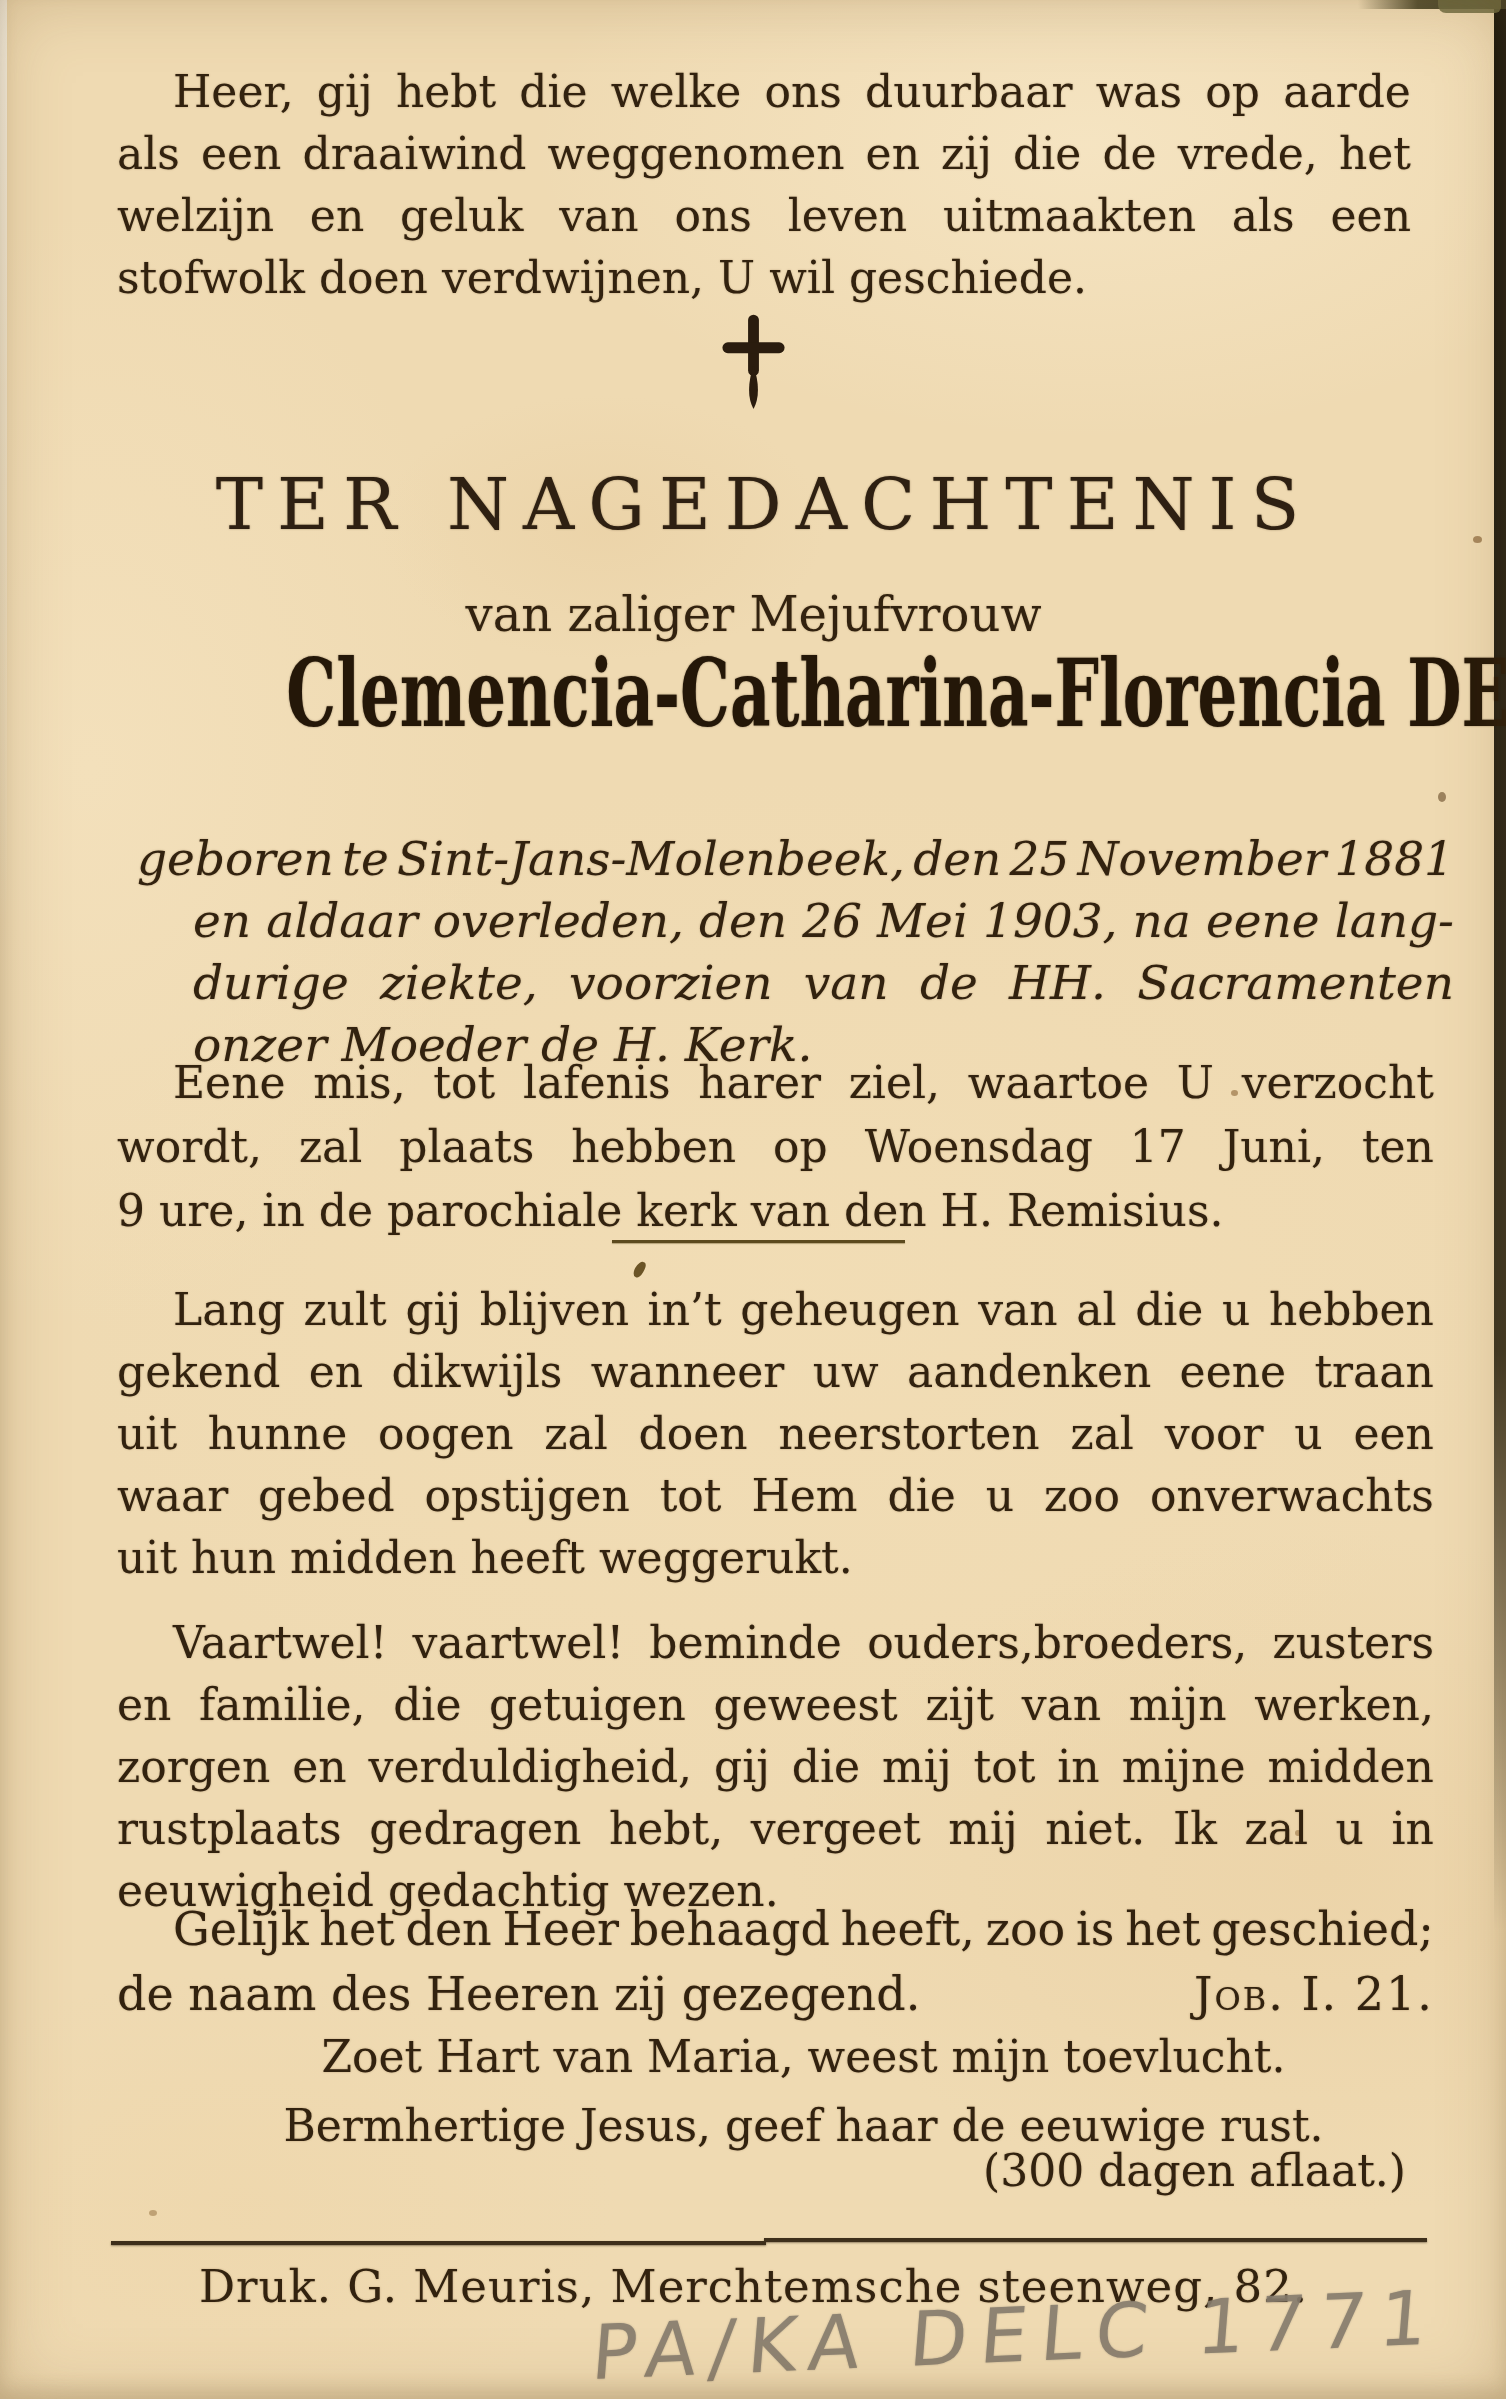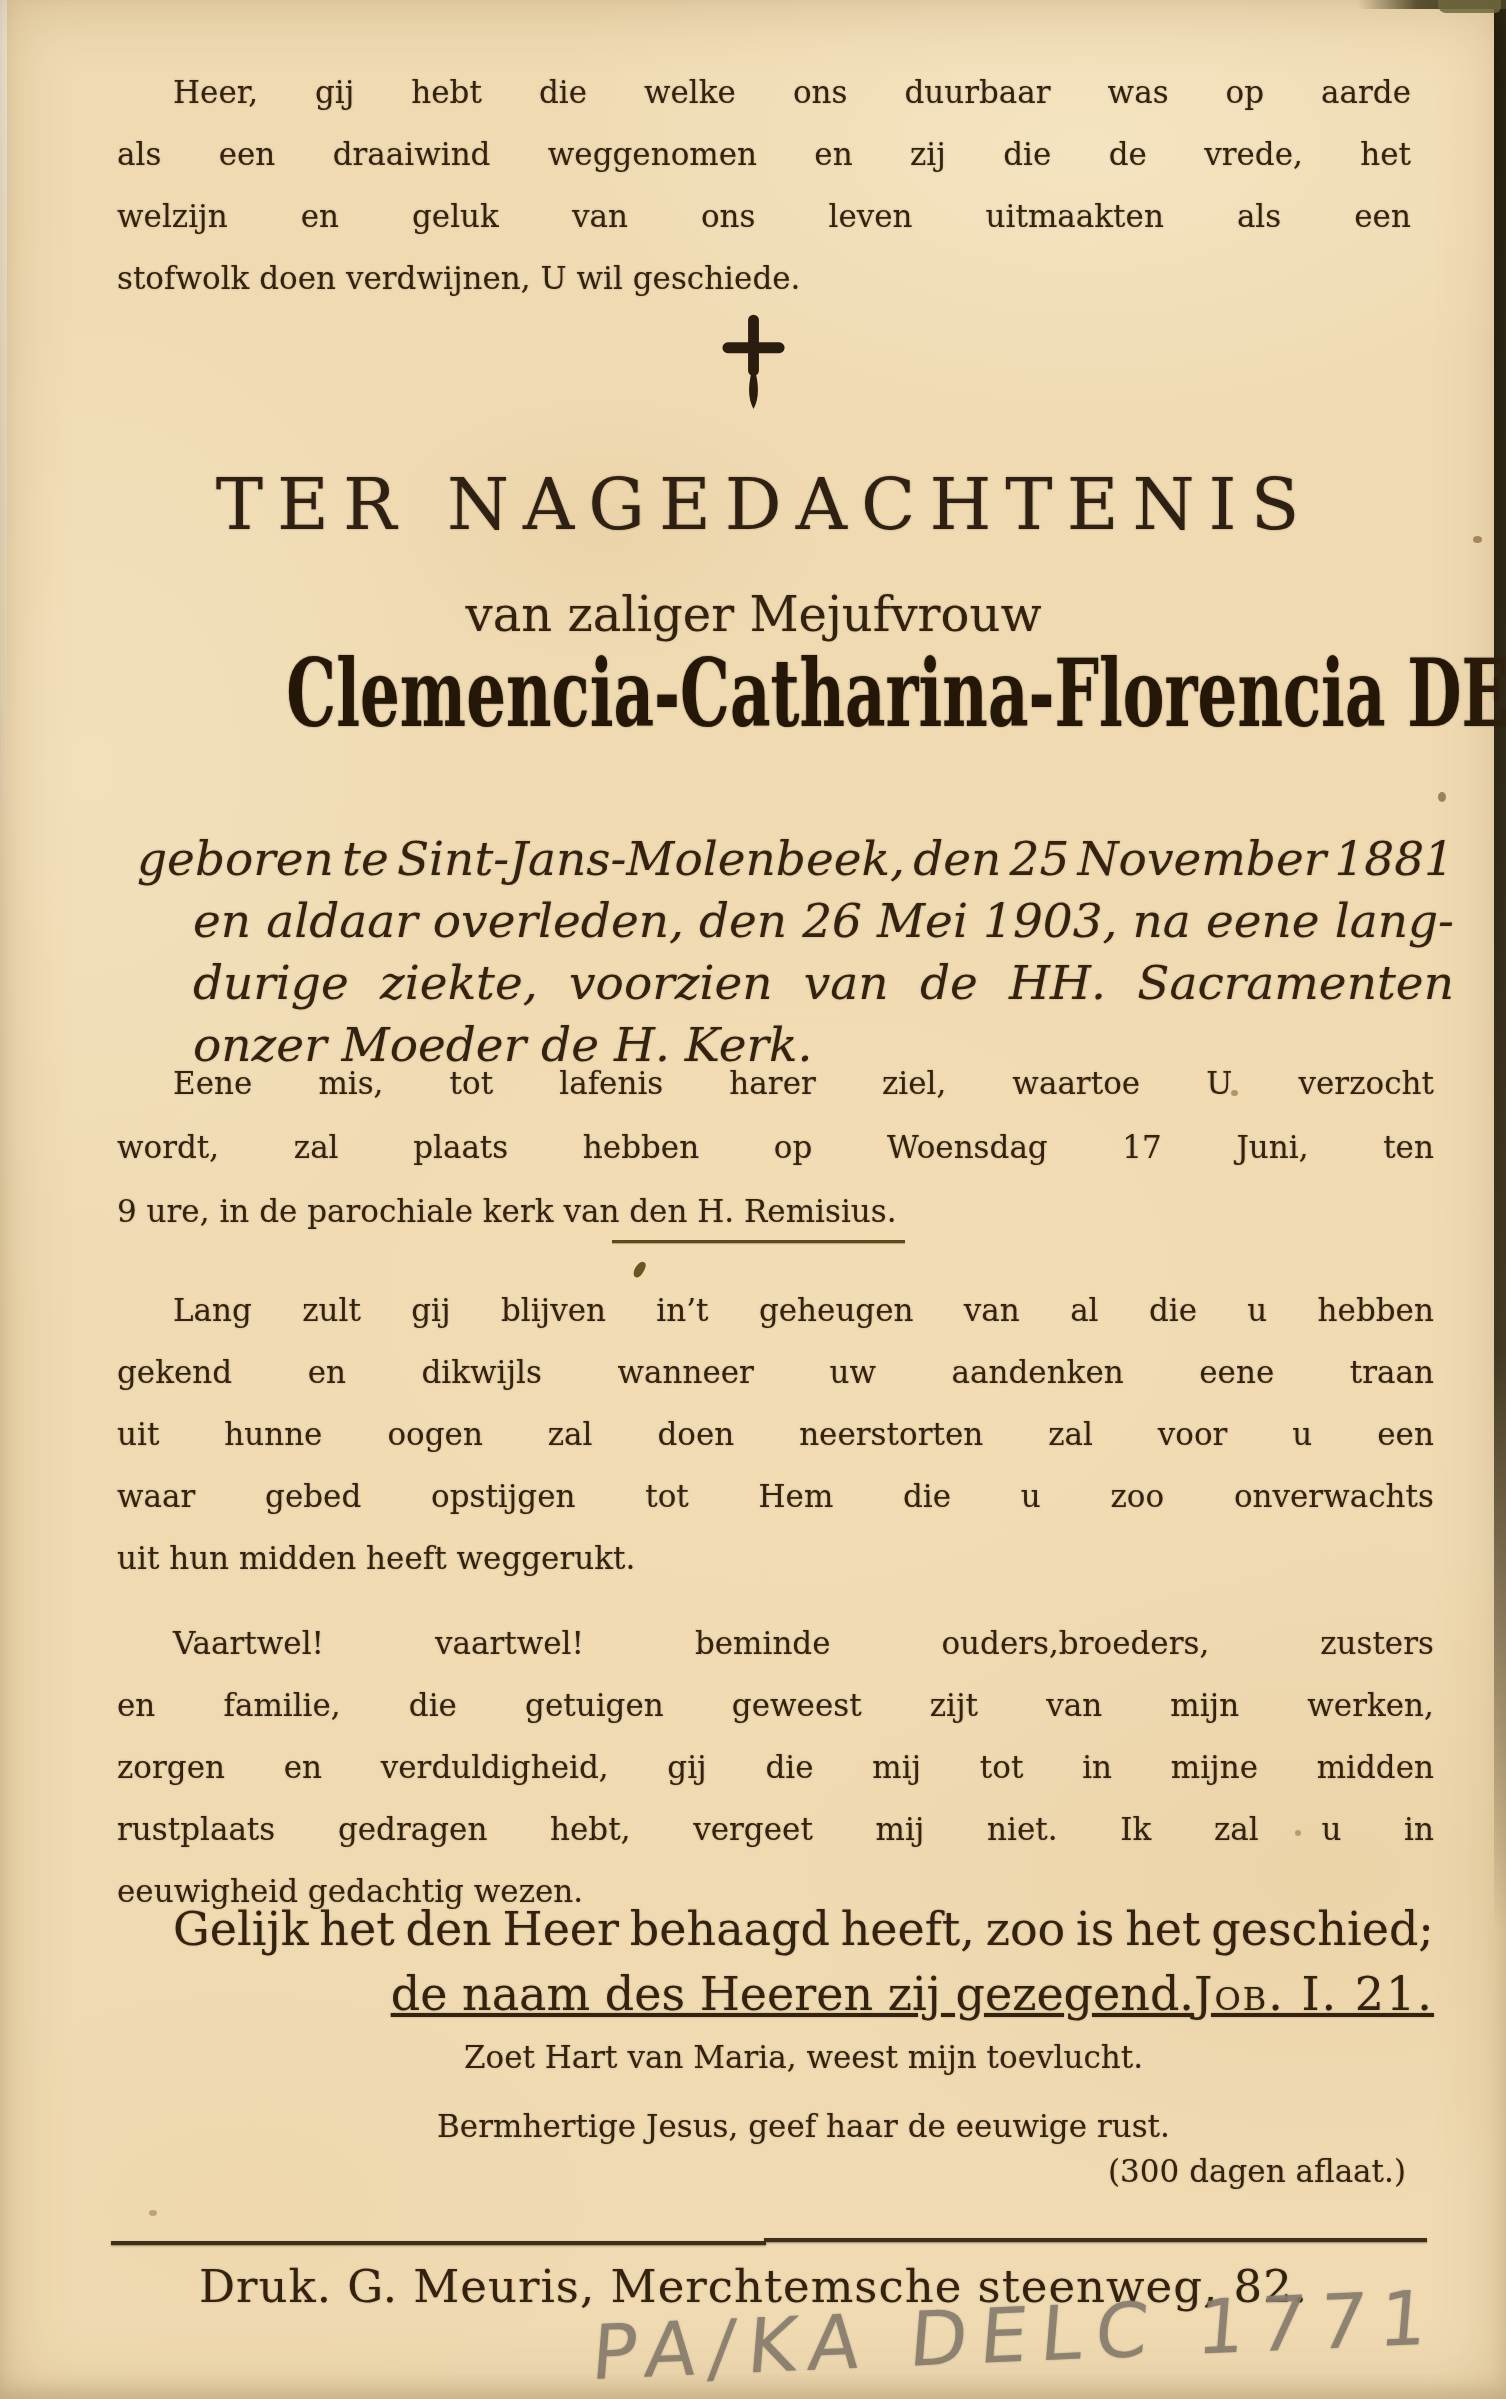--- a/index.html
+++ b/index.html
@@ -24,21 +24,21 @@
     background:linear-gradient(to bottom,#16140c 0%,#262217 45%,#3a3422 70%,rgba(58,52,34,0) 100%);}
   .edge-top-right{position:absolute;top:0;right:0;width:149px;height:9px;
     background:linear-gradient(to left,#3c3a24,#555032 60%,rgba(85,80,50,0));}
   .corner-moss{position:absolute;top:0;right:6px;width:63px;height:13px;background:#6d6b42;
     border-radius:0 0 6px 8px;opacity:.85;}
   .edge-left{position:absolute;top:0;left:0;width:7px;height:1089px;
     background:linear-gradient(to bottom,#fbf6ea,rgba(251,246,234,0) 85%);}
   .speck{position:absolute;border-radius:50%;}
   
   .para{position:absolute;left:117px;width:1317px;
-    font-size:31px;line-height:62px;color:#32220f;
+    font-size:44px;line-height:62px;color:#32220f;
     text-shadow:0 0 2px rgba(80,52,20,.35);}
   .line{white-space:nowrap;}
   .line.j{display:flex;justify-content:space-between;}
   .indent-first .line:first-child{padding-left:56px;}
   .hang .line + .line{padding-left:56px;}
   .w-narrow{width:1294px;}
   .italic{font-style:italic;font-size:47px;margin-left:20px;}
   
   .cross-wrap{position:absolute;top:309px;left:0;width:100%;text-align:center;}
   .title{position:absolute;top:469px;left:4px;width:100%;text-align:center;
@@ -55,21 +55,21 @@
   .rule-short{position:absolute;top:1240px;left:612px;width:293px;height:3px;background:#5c4a1e;
     box-shadow:0 1px 1px rgba(92,74,30,.4);}
   .printers-mark{position:absolute;top:1261px;left:635px;width:9px;height:17px;background:#6b5426;
     border-radius:60% 40% 50% 50%;transform:rotate(28deg);}
   .rule-long-a{position:absolute;top:2241px;left:111px;width:655px;height:4px;background:#3e2f1b;
     box-shadow:0 1px 2px rgba(62,47,27,.5);}
   .rule-long-b{position:absolute;top:2238px;left:764px;width:663px;height:4px;background:#3e2f1b;
     box-shadow:0 1px 2px rgba(62,47,27,.5);}
   
   .scripture{top:1897px;font-size:46px;line-height:65px;}
-  .line.spread{display:flex;justify-content:flex-end;text-decoration:underline;}
+  .line.spread{display:flex;justify-content:space-between;}
   .smallcaps{font-variant:small-caps;letter-spacing:2px;}
   .single{padding-left:56px;text-align:center;}
   .maria{top:2026px;}
   .jesus{top:2095px;}
   .indulgence{top:2140px;text-align:right;padding-right:28px;box-sizing:border-box;}
   .printer{position:absolute;top:2260px;left:0;width:100%;text-align:center;
     font-size:45px;letter-spacing:1px;color:#32220f;text-shadow:0 0 2px rgba(80,52,20,.35);}
   .handwriting{position:absolute;top:2309px;left:592px;width:931px;
     font-family:"DejaVu Sans","Liberation Sans",sans-serif;
     font-size:75px;letter-spacing:13px;color:#867c6d;opacity:.92;

